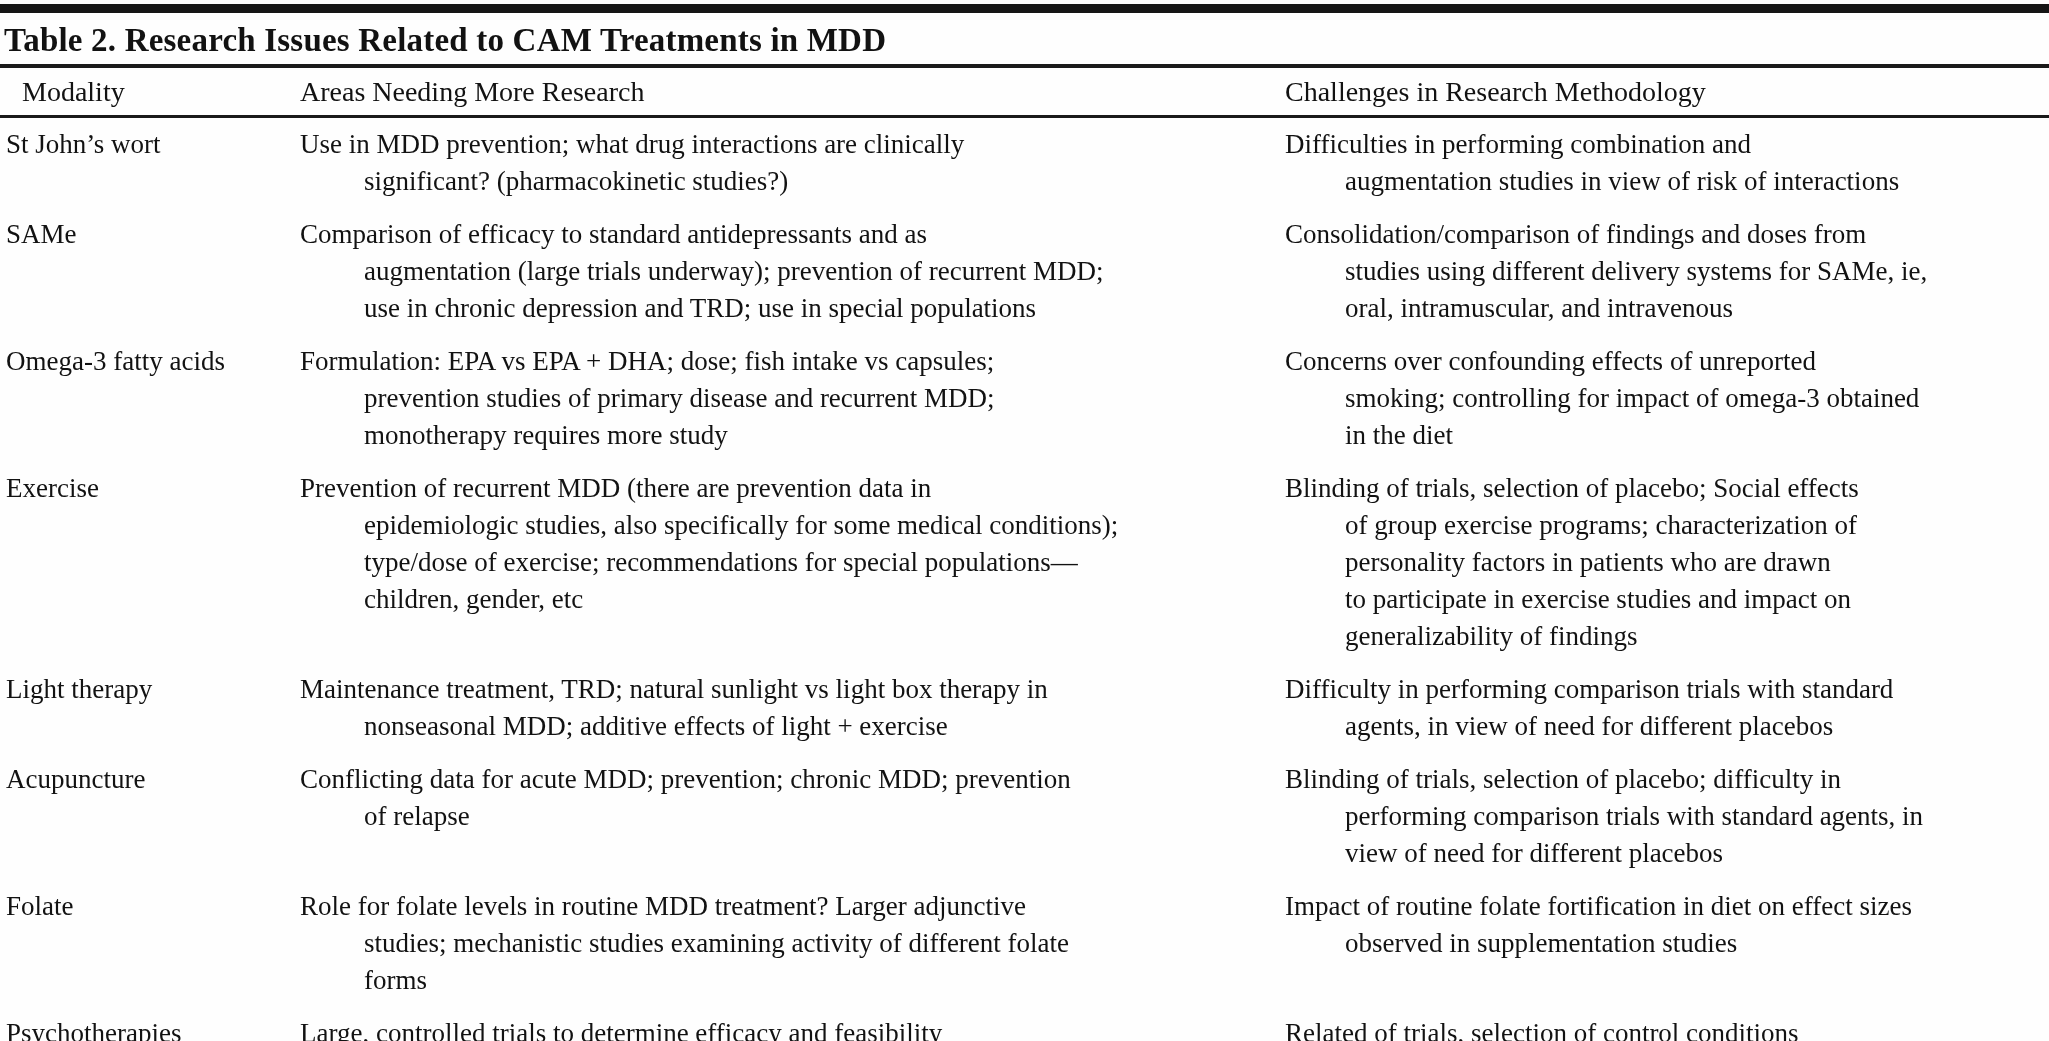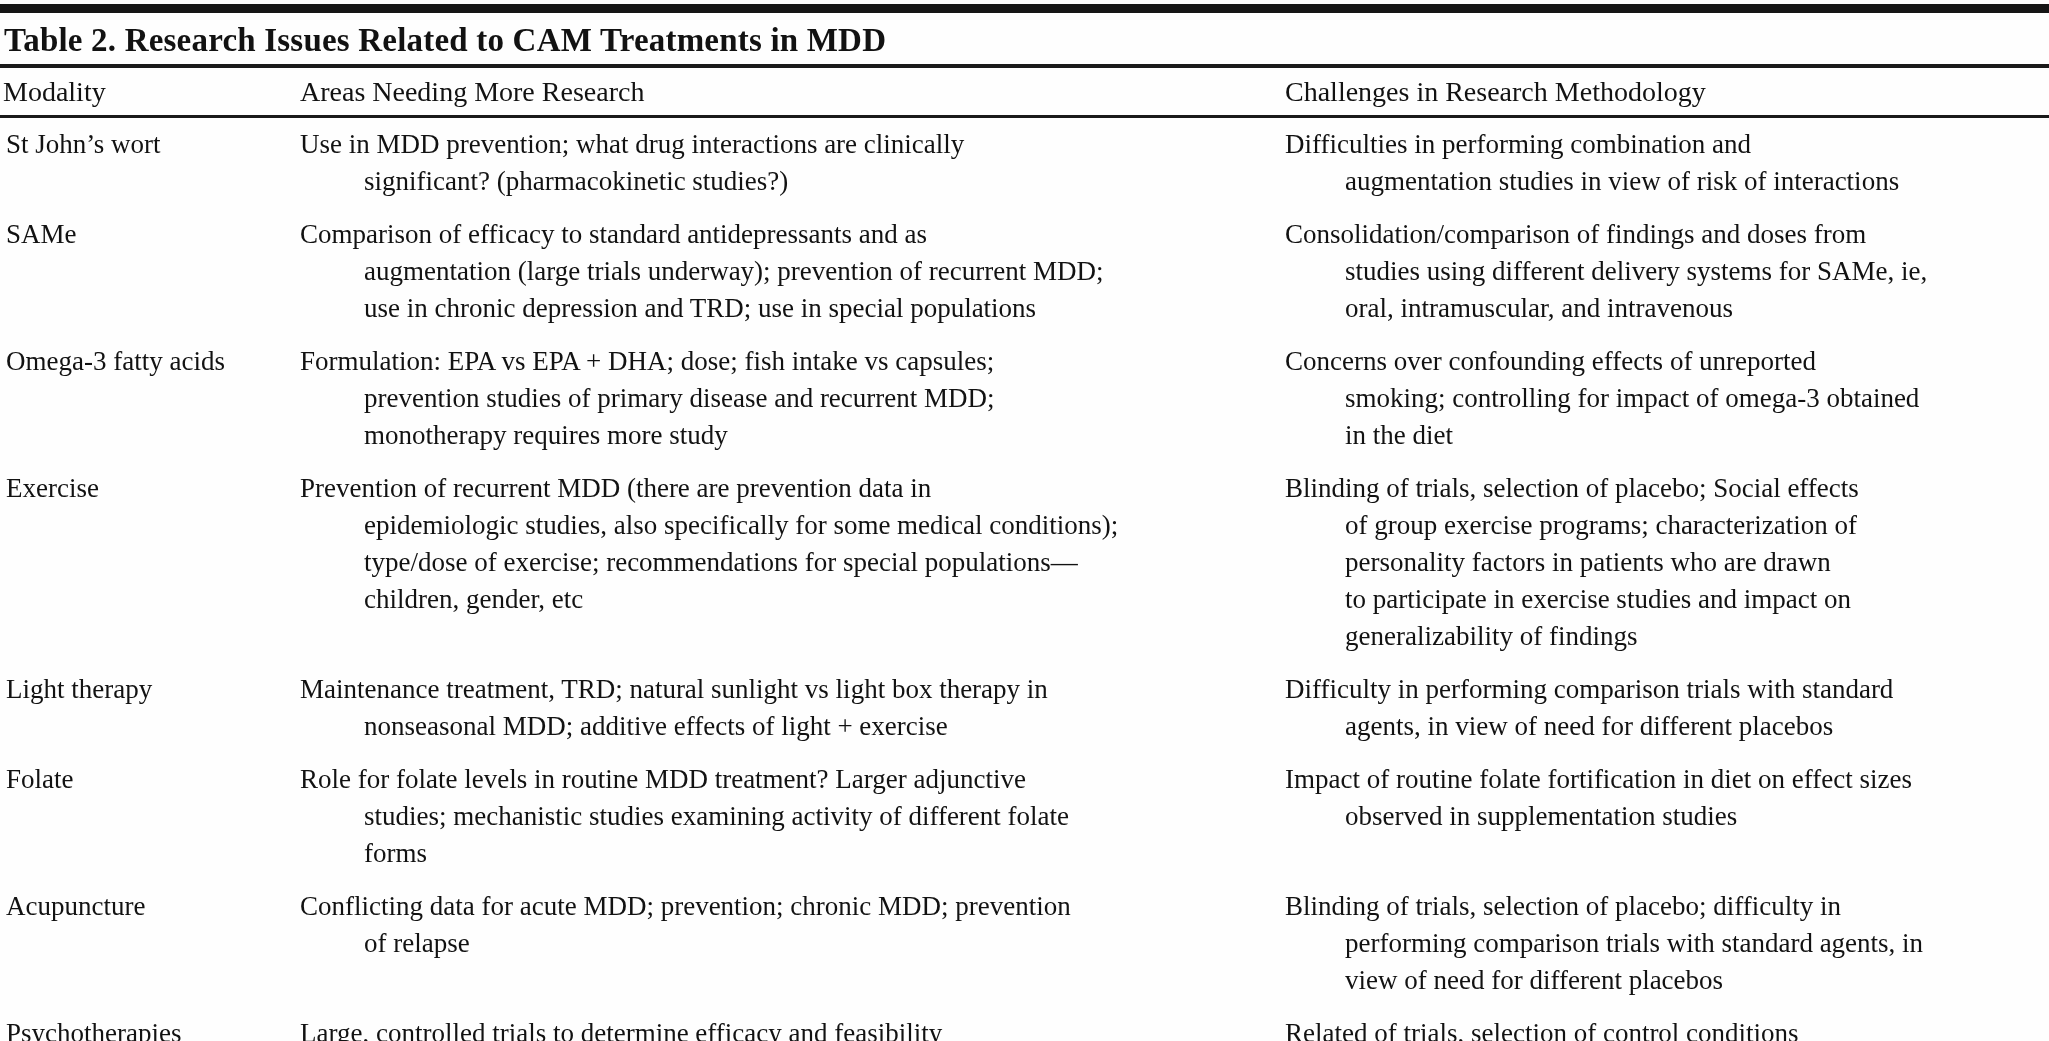--- a/index.html
+++ b/index.html
@@ -42,21 +42,21 @@
   col.c-areas      { width: 985px; }
   col.c-challenges { width: 764px; }
   .cam-table th {
     font-weight: normal;
     font-size: 28px;
     line-height: 37px;
     padding: 5px 0 5px 0;
     border-bottom: 3px solid #1a1a1a;
     vertical-align: bottom;
   }
-  th.h-modality { text-align: left; padding-left: 3px; }
+  th.h-modality { text-align: left; padding-left: 22px; }
   th.h-areas, th.h-challenges { text-align: left; }
   .cam-table td {
     vertical-align: top;
     font-size: 27px;
     line-height: 37px;
     padding: 8px;
   }
   .cam-table tbody tr:first-child td { padding-top: 8px; }
   .cam-table tbody tr:last-child td { padding-bottom: 7px; }
   td.cell-modality {
@@ -144,34 +144,34 @@
 generalizability of findings</td>
       </tr>
       <tr>
         <td class="cell-modality">Light therapy</td>
         <td class="cell-areas">Maintenance treatment, TRD; natural sunlight vs light box therapy in
 nonseasonal MDD; additive effects of light + exercise</td>
         <td class="cell-challenges">Difficulty in performing comparison trials with standard
 agents, in view of need for different placebos</td>
       </tr>
       <tr>
+        <td class="cell-modality">Acupuncture</td>
+        <td class="cell-areas">Conflicting data for acute MDD; prevention; chronic MDD; prevention
+of relapse</td>
+        <td class="cell-challenges">Blinding of trials, selection of placebo; difficulty in
+performing comparison trials with standard agents, in
+view of need for different placebos</td>
+      </tr>
+      <tr>
         <td class="cell-modality">Folate</td>
         <td class="cell-areas">Role for folate levels in routine MDD treatment? Larger adjunctive
 studies; mechanistic studies examining activity of different folate
 forms</td>
         <td class="cell-challenges">Impact of routine folate fortification in diet on effect sizes
 observed in supplementation studies</td>
-      </tr>
-      <tr>
-        <td class="cell-modality">Acupuncture</td>
-        <td class="cell-areas">Conflicting data for acute MDD; prevention; chronic MDD; prevention
-of relapse</td>
-        <td class="cell-challenges">Blinding of trials, selection of placebo; difficulty in
-performing comparison trials with standard agents, in
-view of need for different placebos</td>
       </tr>
       <tr>
         <td class="cell-modality">Psychotherapies</td>
         <td class="cell-areas">Large, controlled trials to determine efficacy and feasibility</td>
         <td class="cell-challenges">Related of trials, selection of control conditions</td>
       </tr>
     </tbody>
   </table>
 
 

